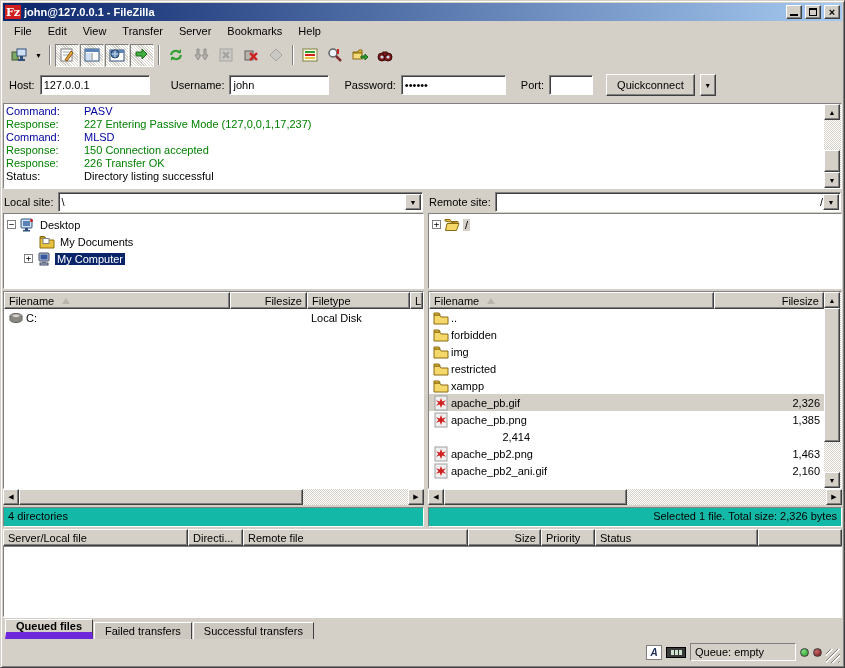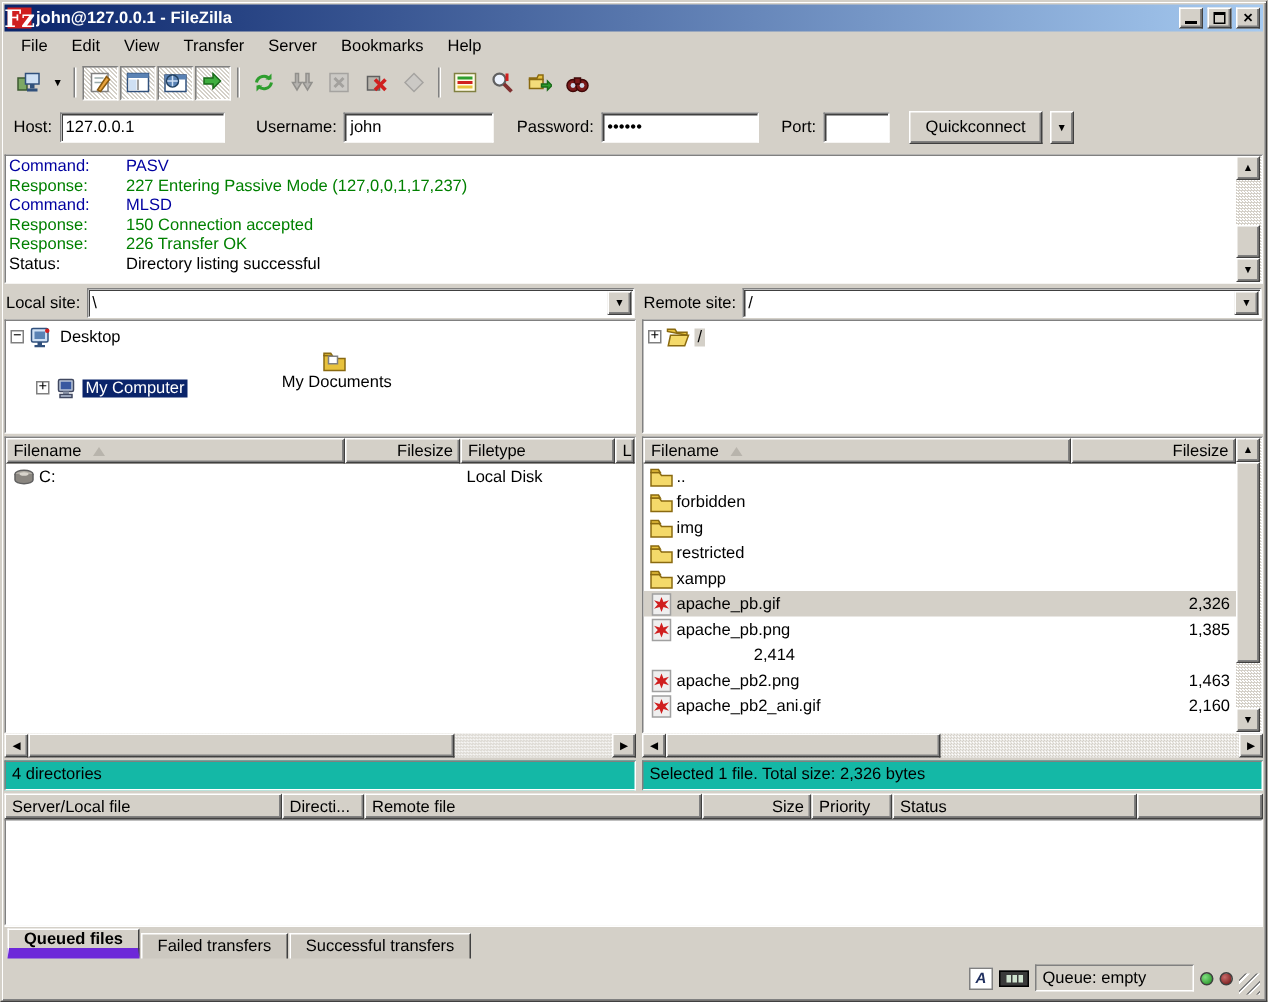--- a/index.html
+++ b/index.html
@@ -12,21 +12,21 @@
 
   
   .raised { border-top:1px solid #fff; border-left:1px solid #fff; border-right:1px solid #404040; border-bottom:1px solid #404040; box-shadow: inset -1px -1px 0 #808080; background:#d4d0c8; }
   .sunken-lite { border-top:1px solid #808080; border-left:1px solid #808080; border-right:1px solid #fff; border-bottom:1px solid #fff; }
 
   
   .titlebar { height:18px; display:flex; align-items:center; gap:3px; padding:1px 2px;
     background:linear-gradient(to right,#0a246a,#a6caf0); color:#fff; flex:0 0 auto; }
   .titlebar .title { font-weight:bold; flex:1; white-space:nowrap; overflow:hidden; }
   .tb-ctl { width:16px; height:14px; display:flex; align-items:center; justify-content:center; font-size:9px; color:#000; }
-  .logo { width:16px; height:14px; background:#d01f1f; color:#fff; font-weight:bold; font-size:16px; display:flex; align-items:center; justify-content:center; font-family:"DejaVu Serif",serif; }
+  .logo { width:16px; height:14px; background:#d01f1f; color:#fff; font-weight:bold; font-size:11px; display:flex; align-items:center; justify-content:center; font-family:"DejaVu Serif",serif; }
   .min-glyph { width:8px; border-bottom:2px solid #000; height:8px; }
   .max-glyph { width:8px; height:8px; border:1px solid #000; border-top:2px solid #000; }
   .x-glyph { font-weight:bold; font-size:11px; line-height:1; }
 
   
   .menubar { height:20px; display:flex; align-items:center; padding:0 3px; flex:0 0 auto; }
   .menu-item { padding:2px 8px; }
 
   
   .toolbar { height:28px; display:flex; align-items:center; padding:1px 4px; gap:1px; flex:0 0 auto; }
@@ -62,21 +62,21 @@
   .sb-btn { width:16px; height:16px; flex:0 0 auto; display:flex; align-items:center; justify-content:center; font-size:7px; color:#000; }
   .sb-track-v { flex:1; position:relative; }
   .sb-track-h { flex:1; position:relative; }
   .sb-thumb-v { position:absolute; left:0; width:16px; }
   .sb-thumb-h { position:absolute; top:0; height:16px; }
 
   
   .panes { flex:1; display:flex; min-height:0; }
   .pane { display:flex; flex-direction:column; min-width:0; }
   .pane.left { width:421px; flex:0 0 auto; }
-  .pane.right { flex:1; }
+  .pane.right { flex:1;text-align:right; }
   .splitter { width:4px; flex:0 0 auto; }
   .siterow { height:22px; display:flex; align-items:center; gap:4px; padding:1px 1px; flex:0 0 auto; }
   .combo { flex:1; height:20px; background:#fff; display:flex; align-items:center; padding-left:3px;
     border-top:1px solid #808080; border-left:1px solid #808080; border-right:1px solid #fff; border-bottom:1px solid #fff; box-shadow: inset 1px 1px 0 #404040; }
   .combo .val { flex:1; }
   .combo-drop { width:16px; height:16px; margin-right:1px; display:flex; align-items:center; justify-content:center; font-size:7px; }
   .treebox { height:76px; background:#fff; margin-bottom:2px; overflow:hidden; padding:2px 1px; flex:0 0 auto; }
   .treerow { display:flex; align-items:center; height:17px; white-space:nowrap; }
   .expander { width:9px; height:9px; flex:0 0 auto; border:1px solid #808080; background:#fff; display:flex; align-items:center; justify-content:center; font-size:9px; line-height:1; margin-right:3px; font-family:"DejaVu Sans Mono",monospace; }
   .exp-none { width:12px; flex:0 0 auto; }
@@ -351,21 +351,21 @@
               <svg width="16" height="16" viewBox="0 0 16 16">
                 <rect x="2" y="2" width="11" height="9" rx="1" fill="#cfe0f4" stroke="#30507c"></rect>
                 <rect x="4" y="4" width="7" height="5" fill="#5a82b4"></rect>
                 <rect x="6" y="11" width="3" height="2" fill="#30507c"></rect>
                 <rect x="4" y="13" width="7" height="1.5" fill="#30507c"></rect>
                 <circle cx="12.5" cy="3.5" r="1.5" fill="#d01f1f"></circle>
               </svg>
             </span>
             <span class="tree-label">Desktop</span>
           </div>
-          <div class="treerow" style="padding-left: 22px; flex-direction: column;">
+          <div class="treerow" style="padding-left: 22px;">
             <span class="exp-none"></span>
             <span class="icon">
               <svg width="16" height="16" viewBox="0 0 16 16">
                 <path d="M1 4 h5 l1.5 2 H15 v8 H1 z" fill="#e8c23d" stroke="#8a6a10"></path>
                 <path d="M1 4 v-1.5 h4.5 l1 1.5 z" fill="#e8c23d" stroke="#8a6a10"></path>
                 <rect x="4" y="4.5" width="6" height="5" fill="#fff" stroke="#808080"></rect>
               </svg>
             </span>
             <span class="tree-label">My Documents</span>
           </div>

